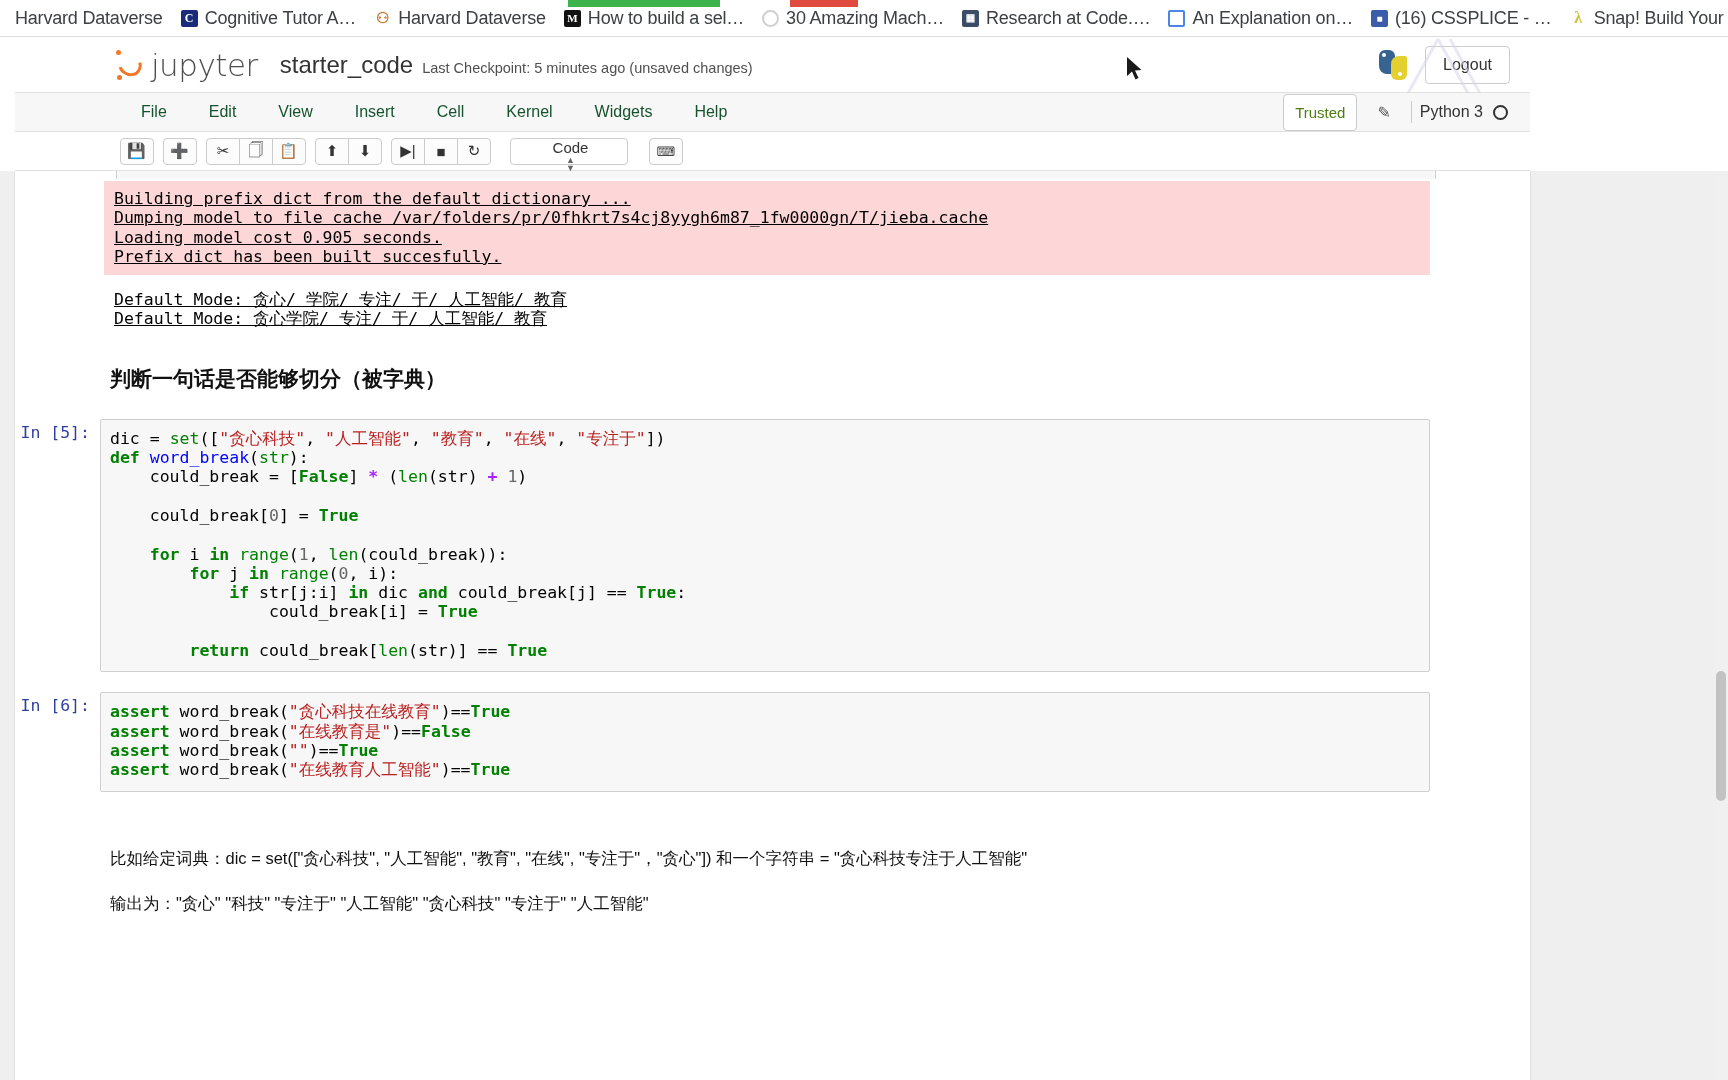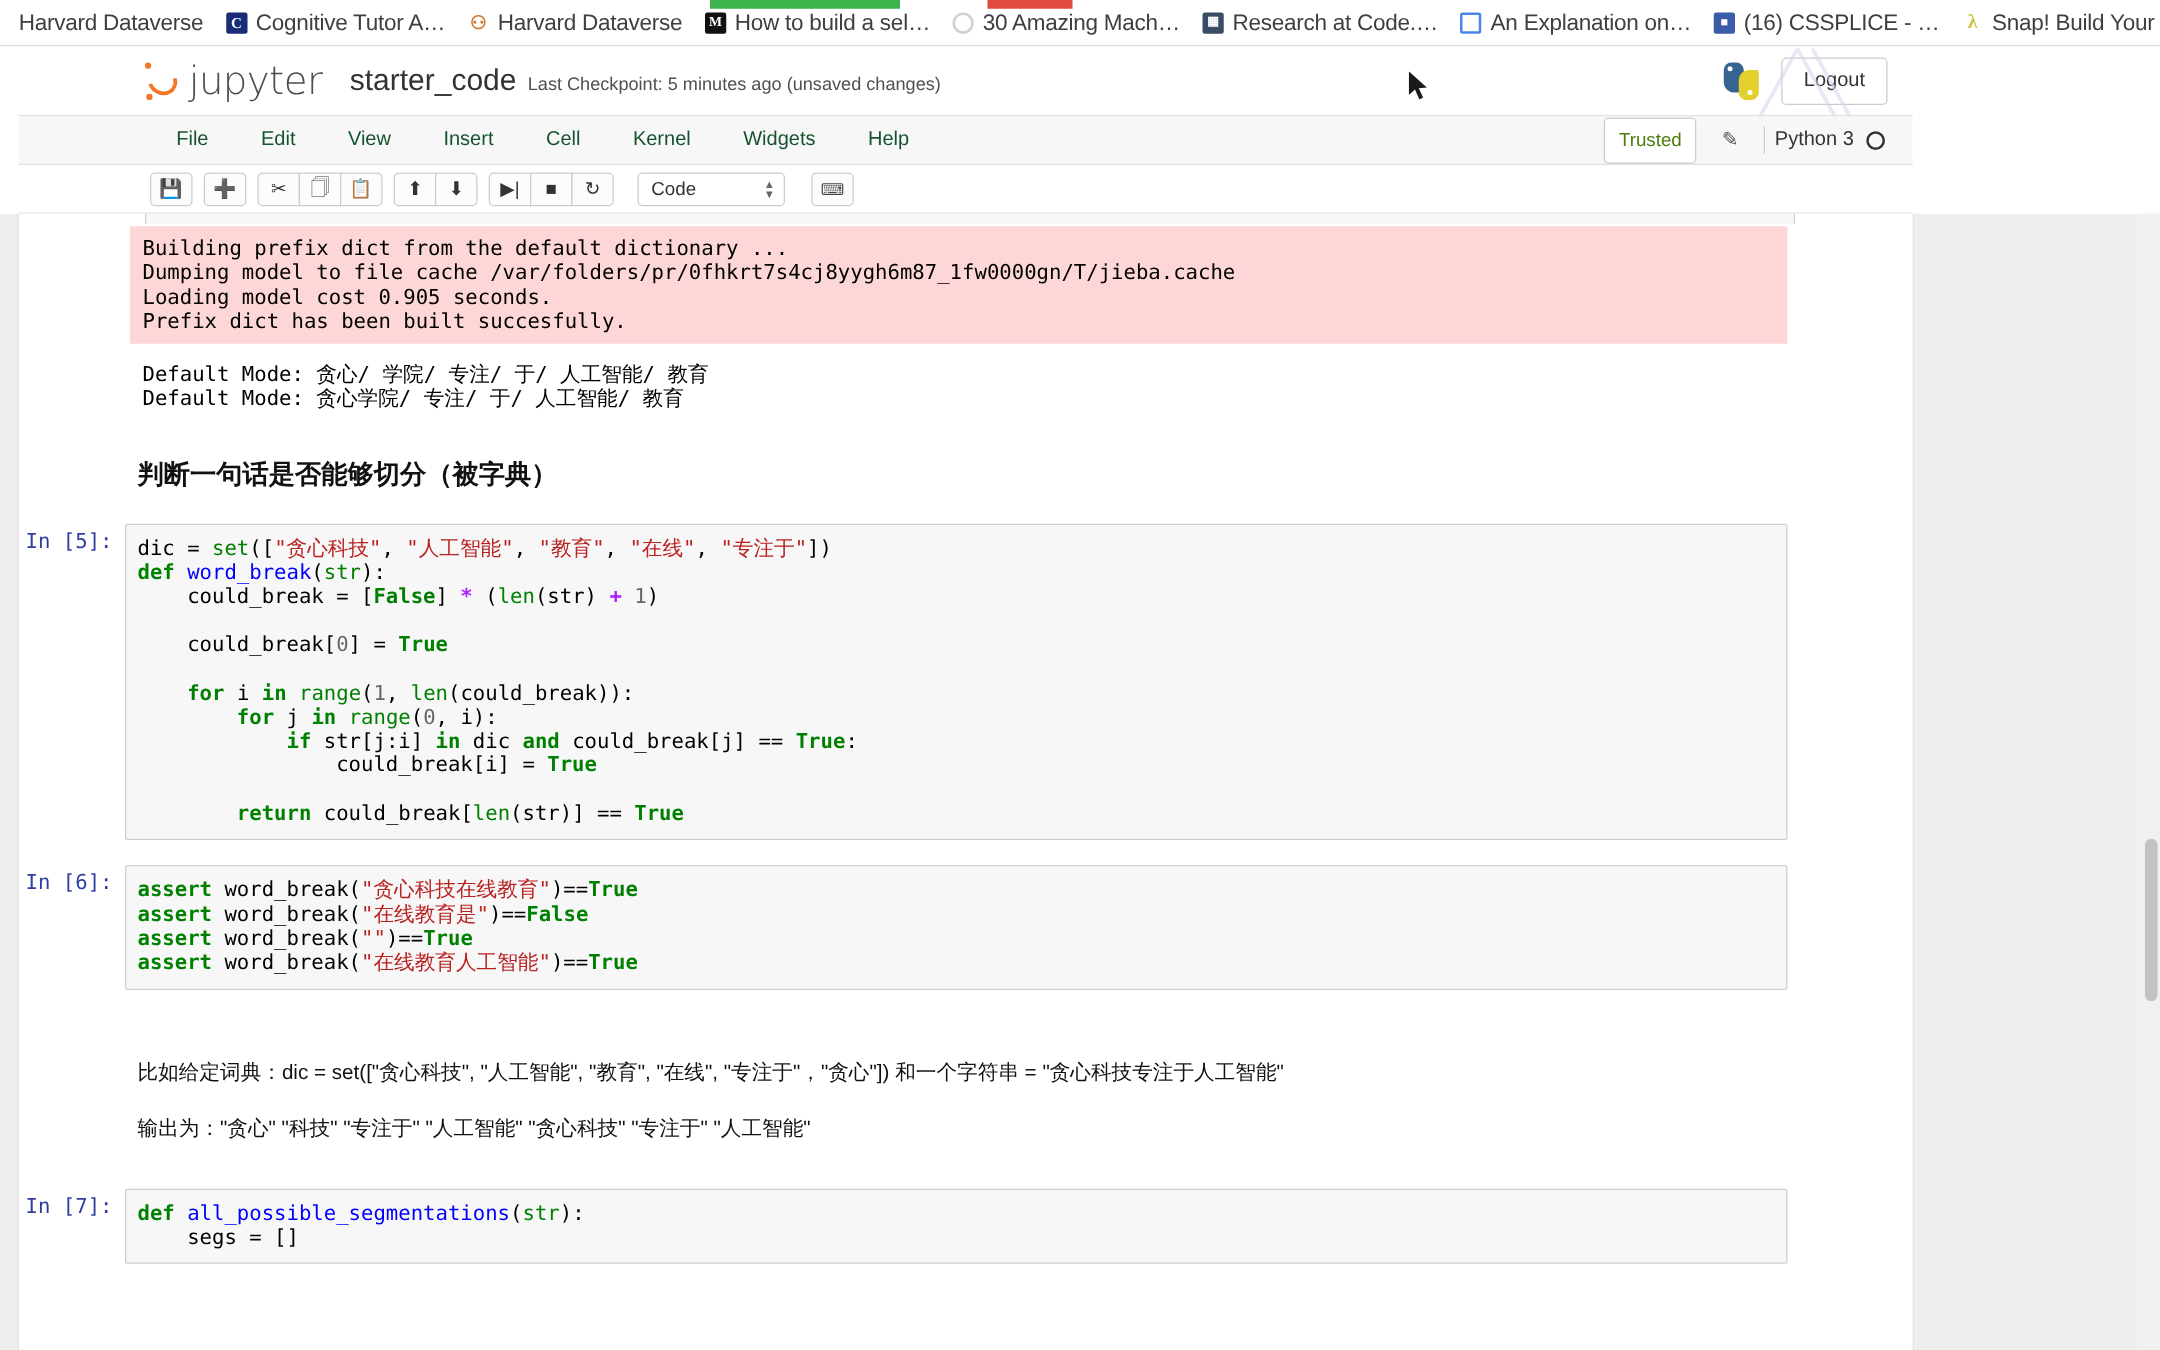--- a/index.html
+++ b/index.html
@@ -176,21 +176,21 @@
     margin-left:-1px;
   }
   .tb-group .tb-btn:first-child { margin-left:0; border-radius:4px 0 0 4px; }
   .tb-group .tb-btn:last-child  { border-radius:0 4px 4px 0; }
   .tb-group .tb-btn:only-child  { border-radius:4px; }
   #celltype-select {
     margin-left:10px;
     width:118px; height:27px;
     border:1px solid #ccc; border-radius:4px; background:#fff;
     display:flex; align-items:center; justify-content:space-between;
-    padding:0 7px 0 10px; font-size:15px; color:#333; cursor:pointer;
+    padding:0 7px 0 10px; font-size:15px; color:#333; cursor:pointer;flex-direction:column;
   }
   #celltype-select .spin { font-size:9px; line-height:8px; color:#666; display:flex; flex-direction:column;}
   #kbd-btn {
     margin-left:12px; width:34px; height:27px;
     border:1px solid #ccc; border-radius:4px; background:#fcfcfc;
     display:flex;align-items:center;justify-content:center;cursor:pointer;
     font-size:13px; color:#444;
   }
 
   
@@ -235,20 +235,21 @@
   .o  { color:#AA22FF; font-weight:bold;}    
   .n  { color:#666666; }                     
 
   
   .out-area { flex:1; padding:2px 0 0 4px; }
   pre.out {
     margin:0;
     font-family:"DejaVu Sans Mono","Liberation Mono", monospace;
     font-size:16.5px; line-height:19.3px; color:#000;
     white-space:pre;
+    text-decoration:underline;
   }
   pre.out.stderr {
     background:#fdd7d7;
     padding:8px 10px 9px 10px;
   }
   pre.out.stdout { padding:5px 10px 2px 10px; background:transparent; }
 
   
   .md-area { flex:1; padding:0 10px; }
   .md-h { font-size:21px; font-weight:bold; color:#111; font-family:"Liberation Sans", sans-serif; }
@@ -515,27 +516,20 @@
 
       <div class="cell-row">
         <div class="prompt empty">&nbsp;</div>
         <div class="md-area">
           <div class="md-p">输出为："贪心" "科技" "专注于" "人工智能" "贪心科技" "专注于" "人工智能"</div>
         </div>
       </div>
 
       <div class="sp34"></div>
 
-      <div class="cell-row">
-        <div class="prompt">In [7]:</div>
-        <div class="code-area">
-          <pre class="code"><span class="k">def </span><span class="fn">all_possible_segmentations</span><span>(</span><span class="nb">str</span><span>):</span>
-<span>    segs = []</span></pre>
-        </div>
-      </div>
 
     </div>
   </div>
 
   <div id="vscroll-track">
     <div id="vscroll-thumb"></div>
   </div>
 
 </div>
 

